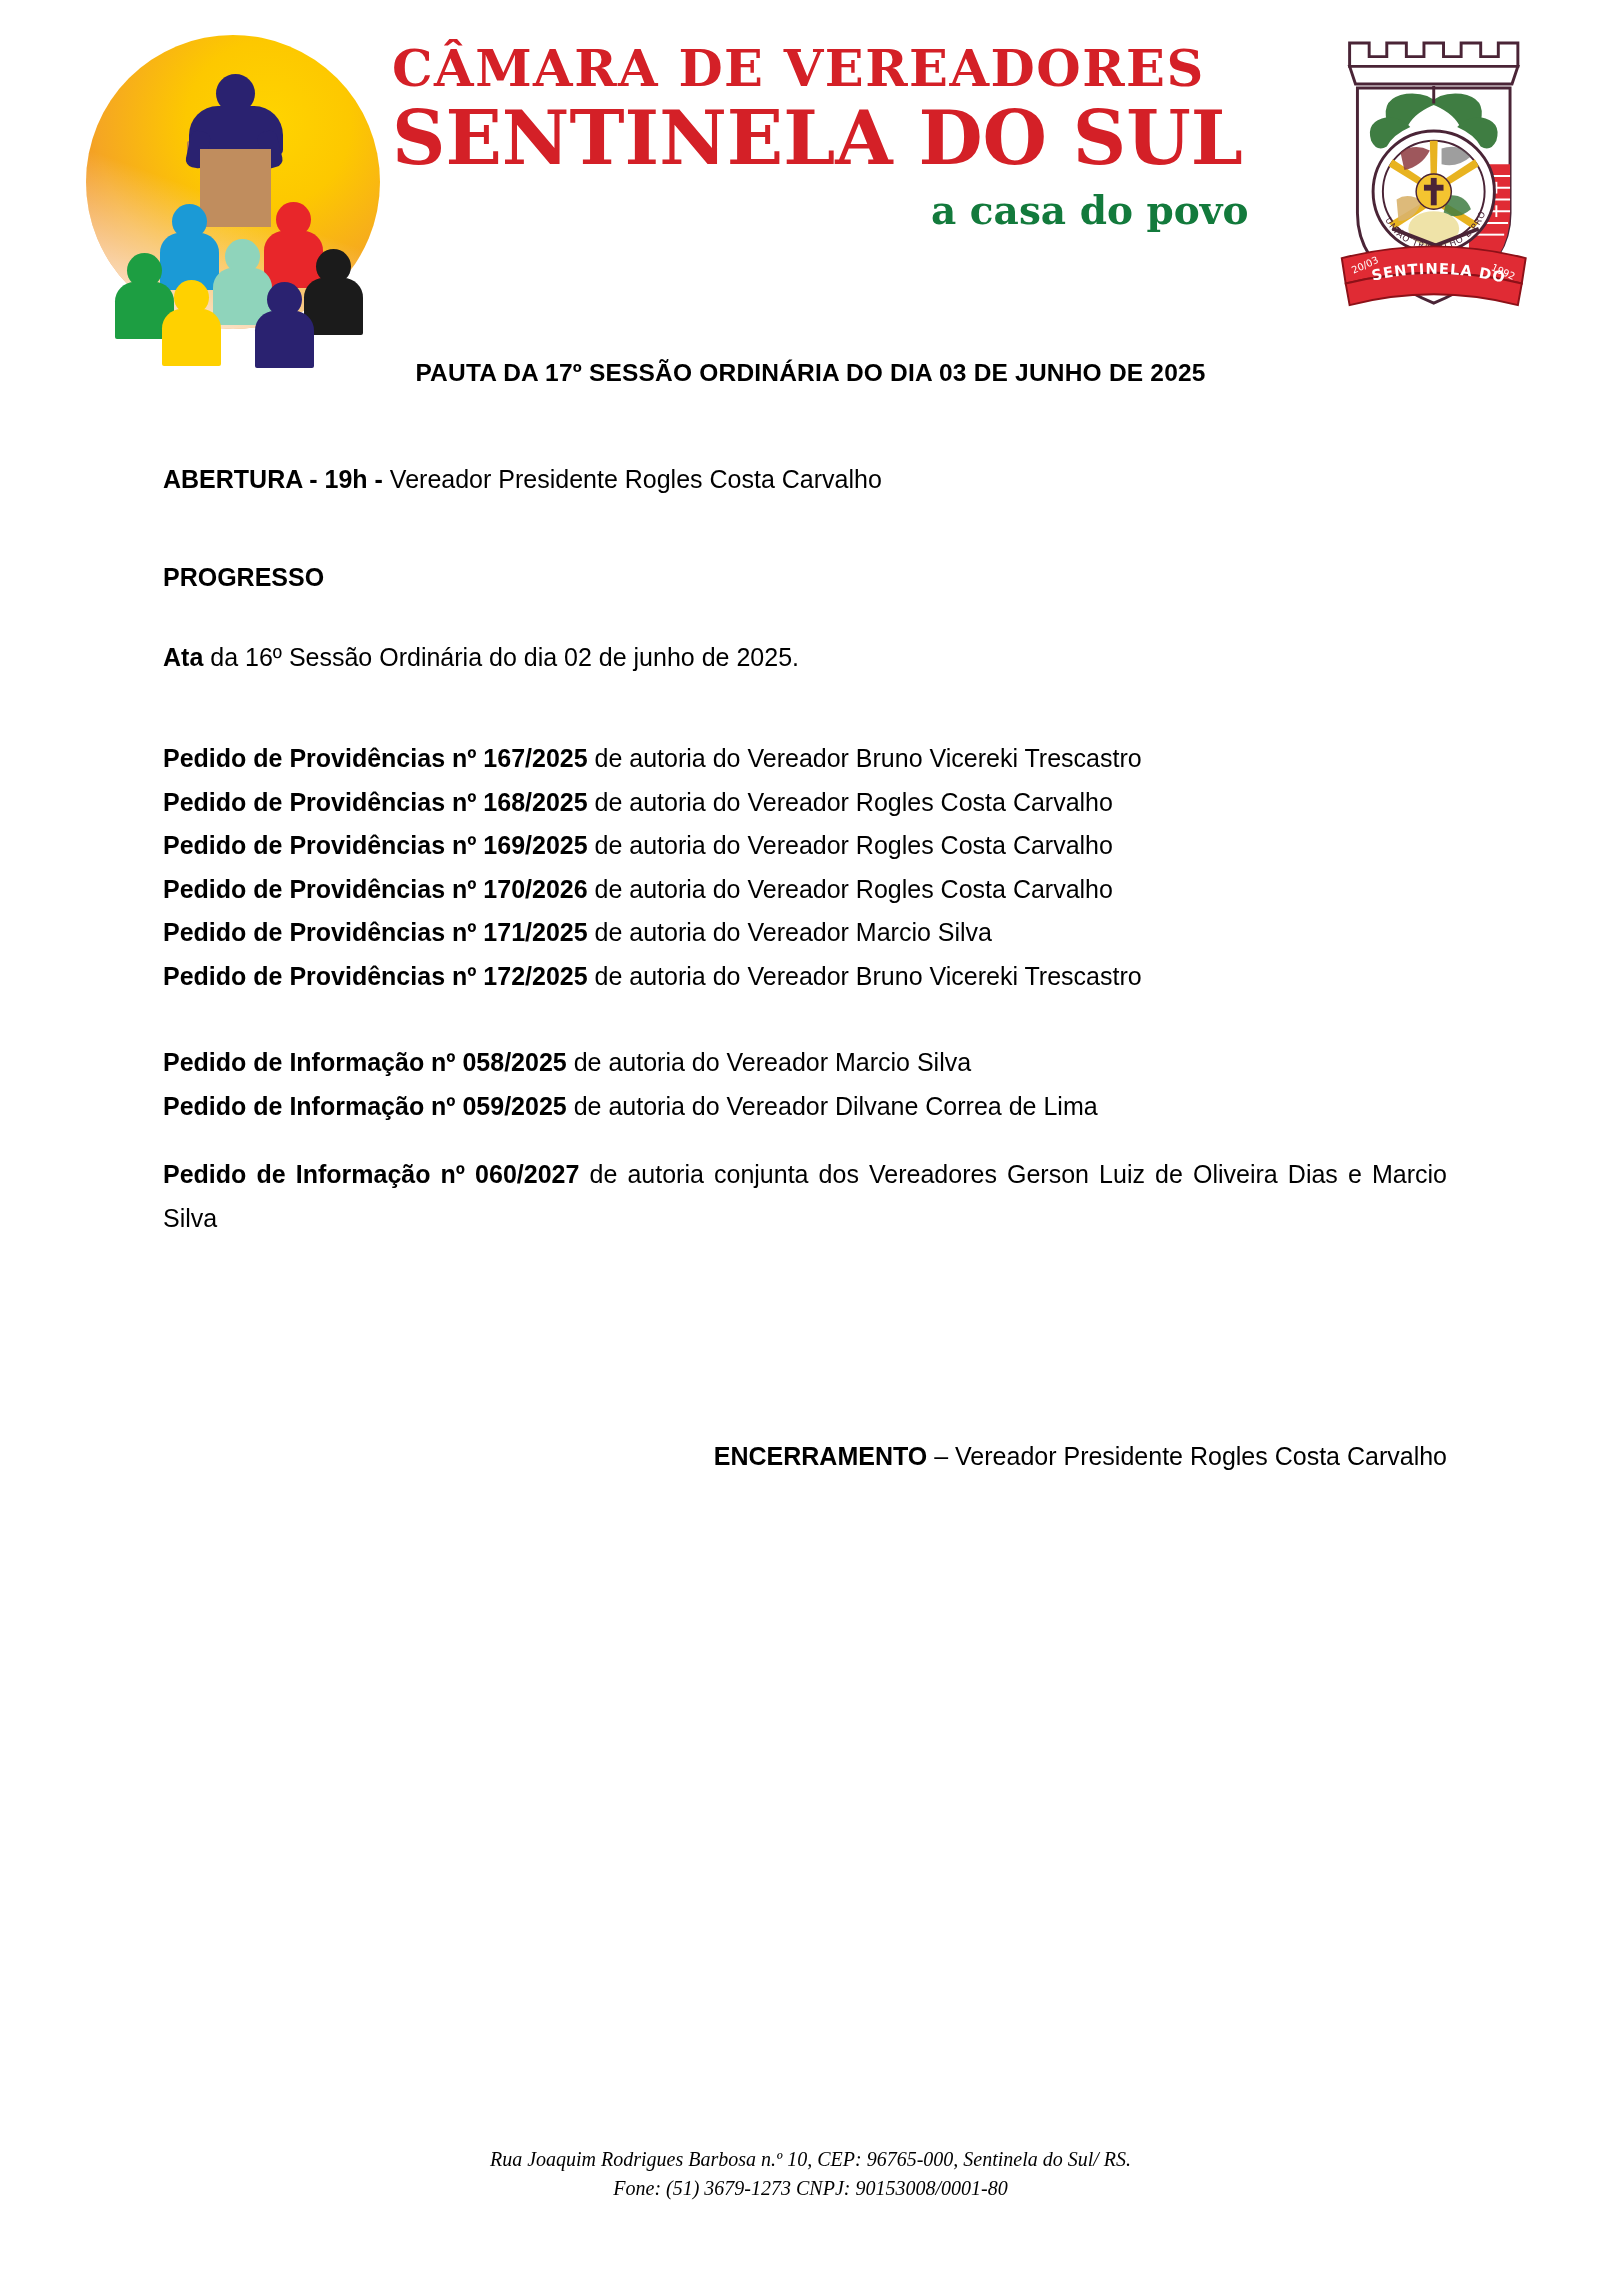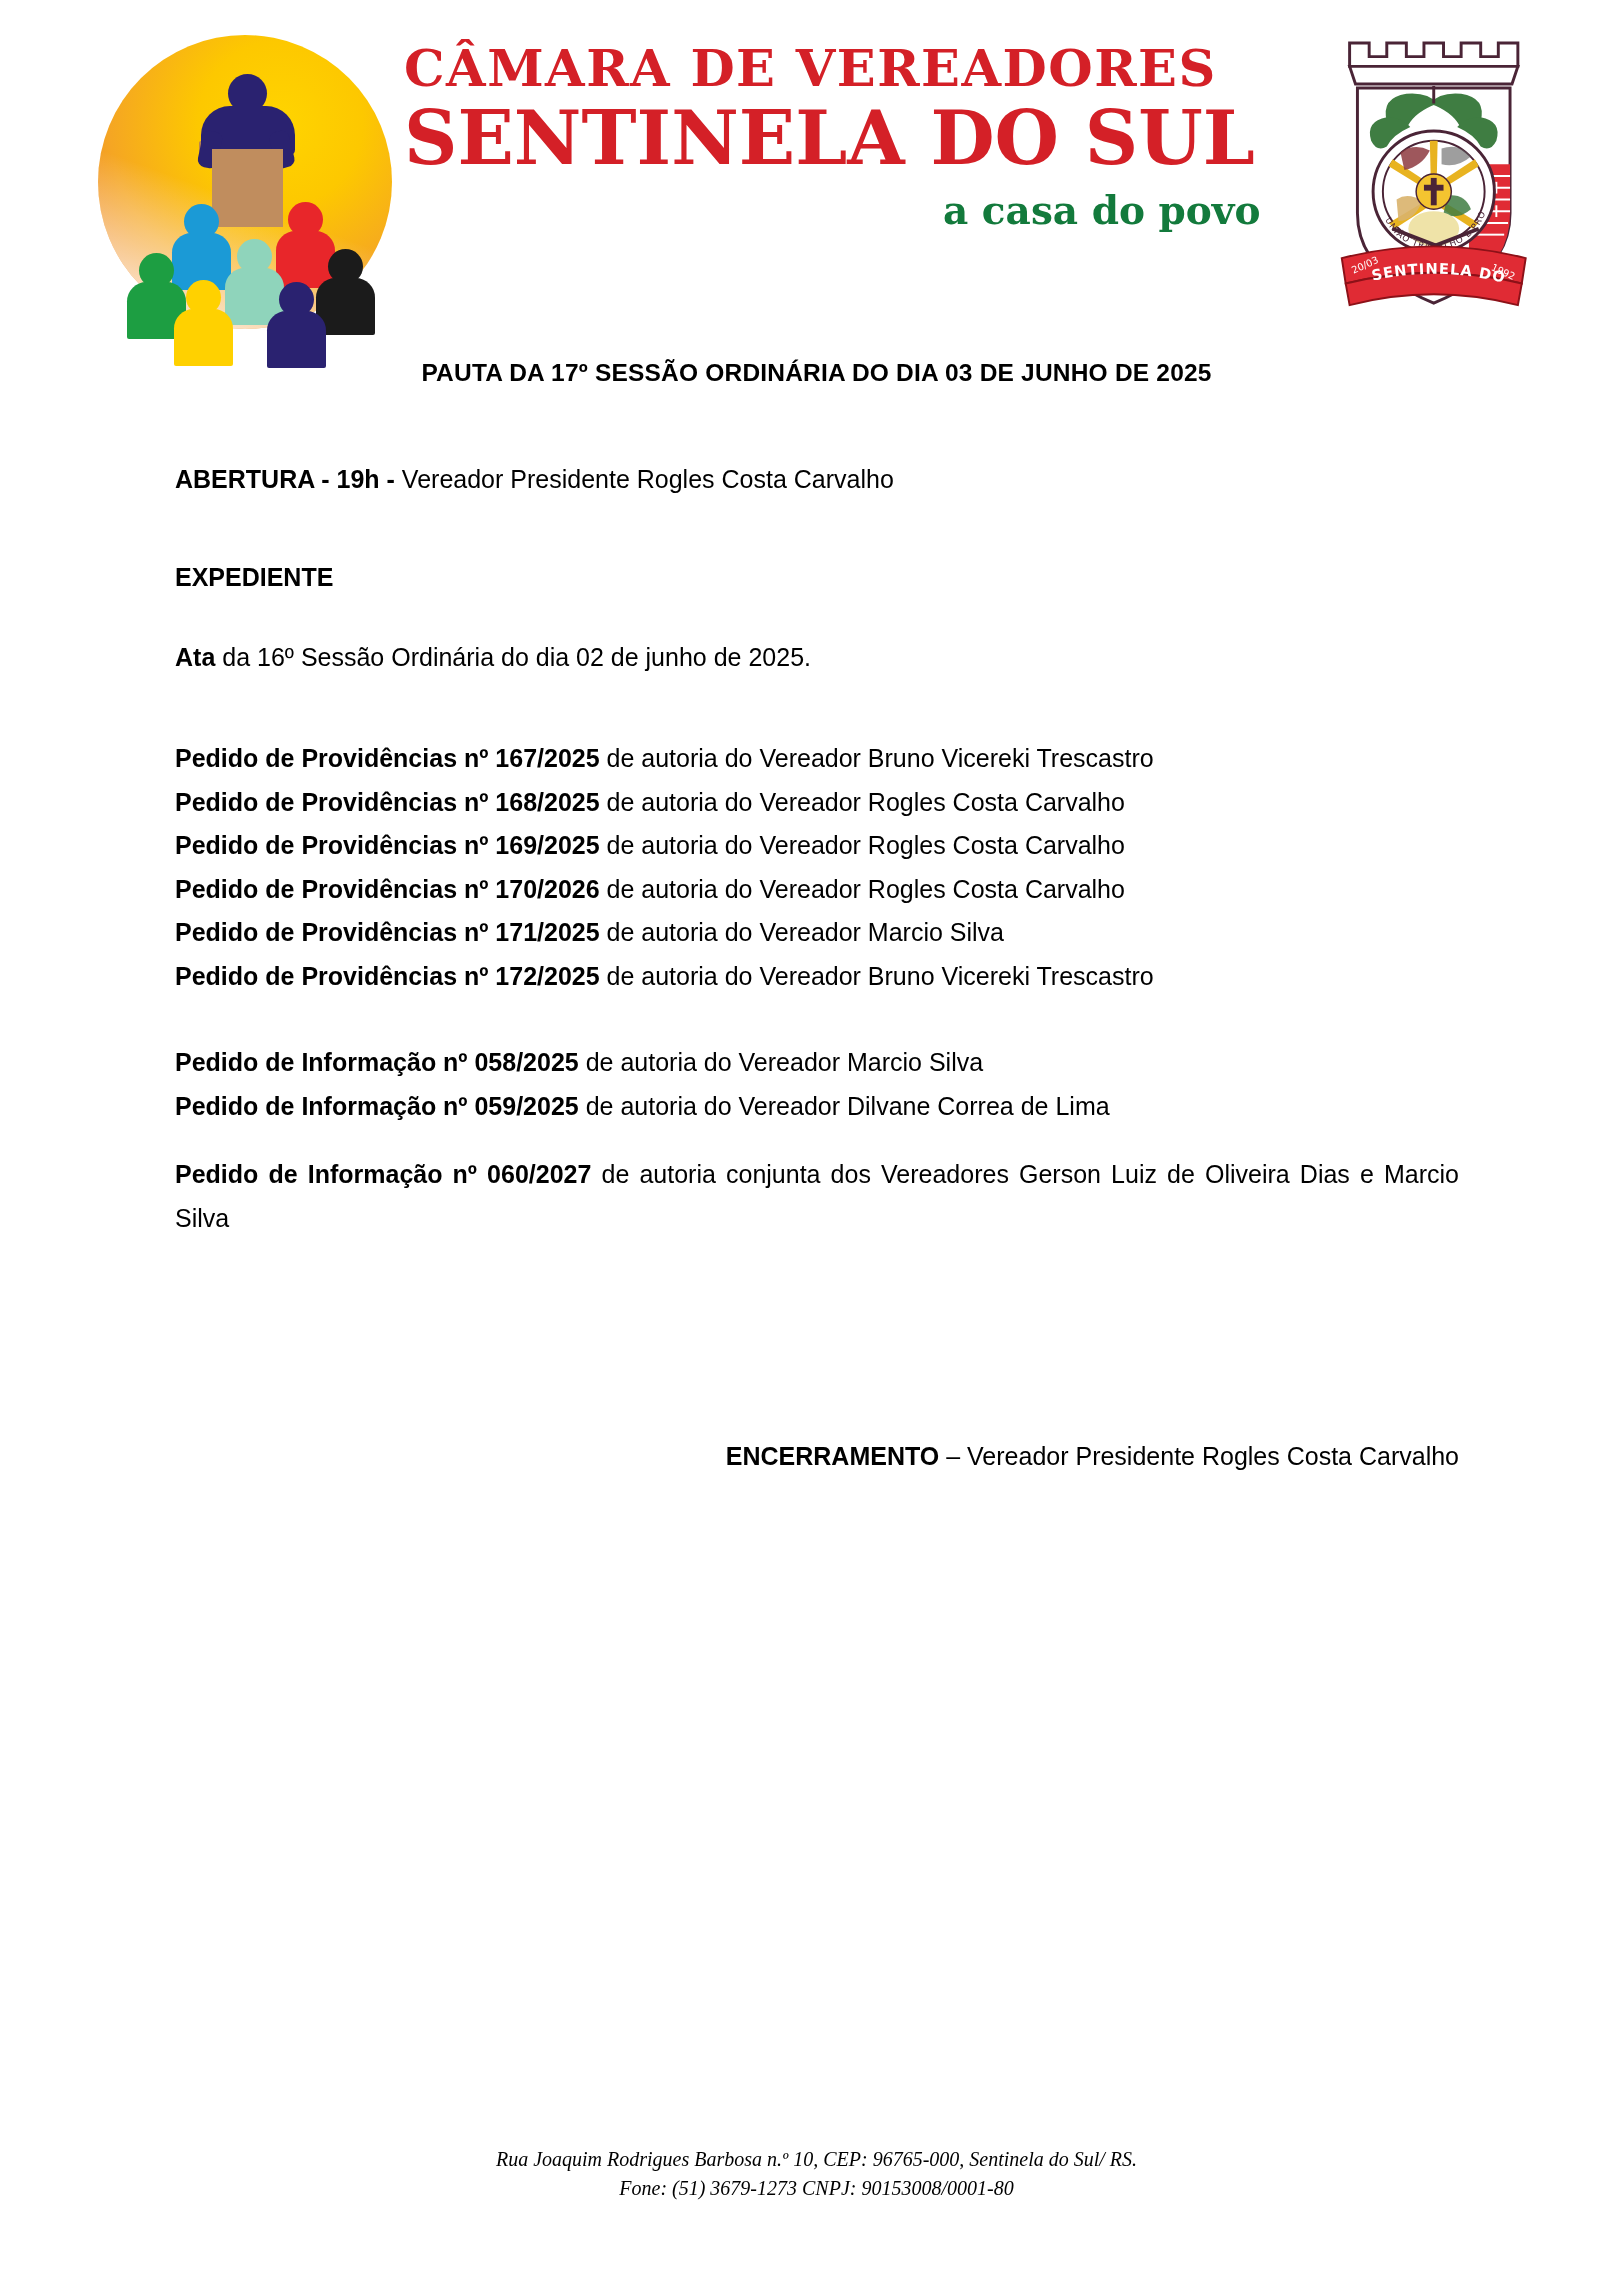--- a/index.html
+++ b/index.html
@@ -14,21 +14,20 @@
     position: relative;
     font-family: "Liberation Sans", sans-serif;
     color: #000000;
     overflow: hidden;
   }
 
   .page {
     position: absolute;
     inset: 0;
     background: #fff;
-    margin-left: 12px;
   }
 
   
   .header {
     position: absolute;
     top: 17.6px;
     left: 59px;
     right: 54px;
     height: 323px;
   }
@@ -323,21 +322,21 @@
 
   <div class="content">
 
     <p class="para">
       <b>ABERTURA - 19h -</b><span> Vereador Presidente Rogles Costa Carvalho</span>
     </p>
 
     <div class="gap-xl"></div>
 
     <p class="para">
-      <b>EXPEDIENTE</b>
+      <b>PROGRESSO</b>
     </p>
 
     <div class="gap-lg"></div>
 
     <p class="para">
       <b>Ata</b><span> da 16º Sessão Ordinária do dia 02 de junho de 2025.</span>
     </p>
 
     <div class="gap-xl"></div>
 

